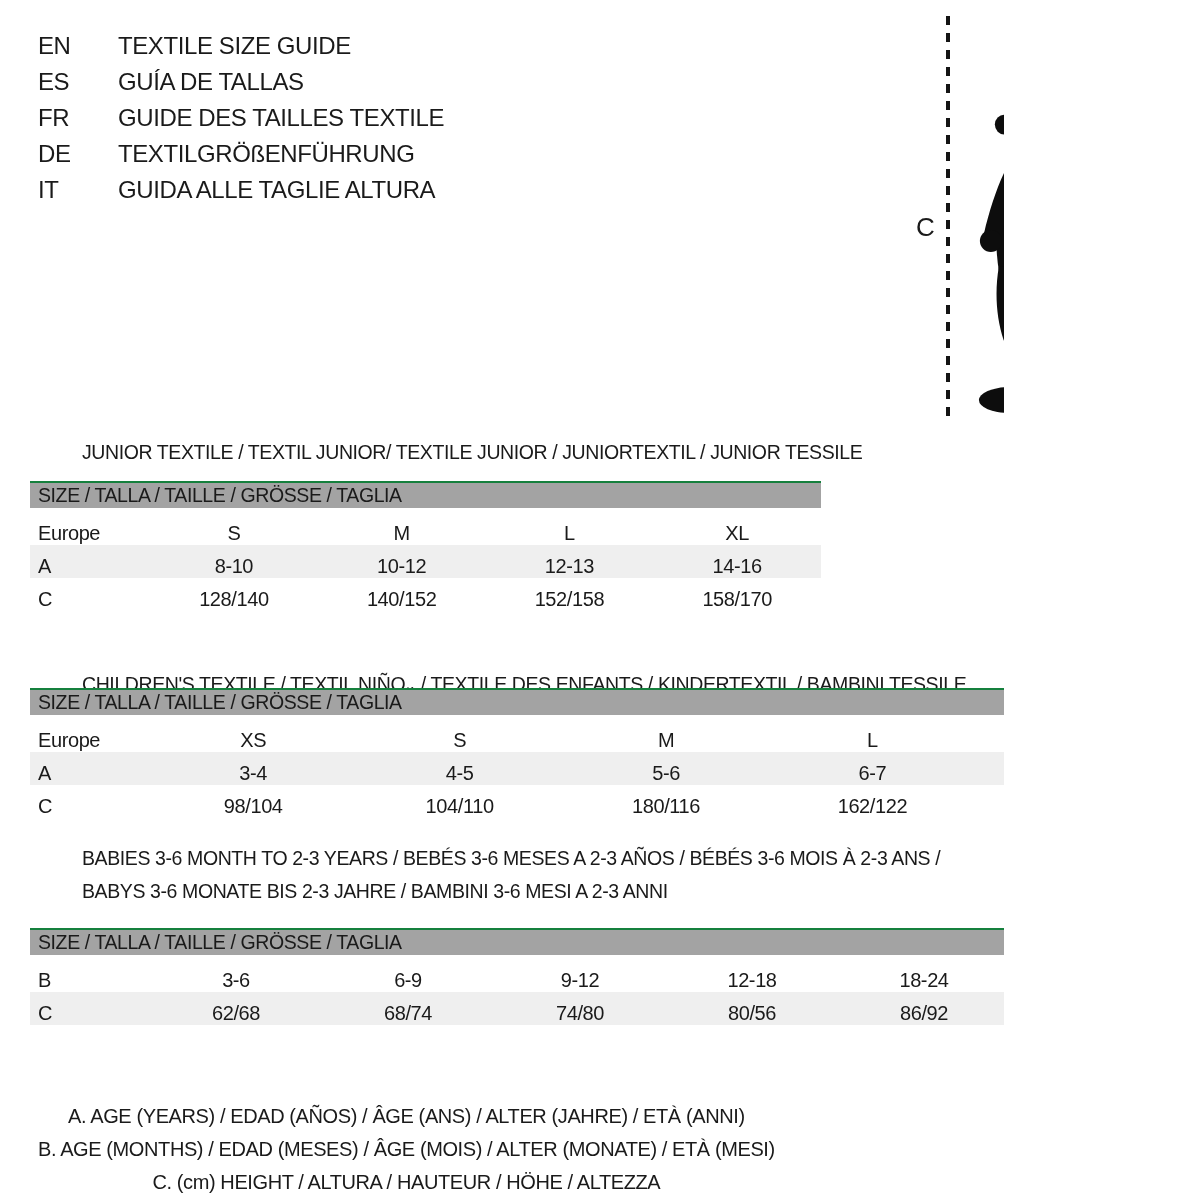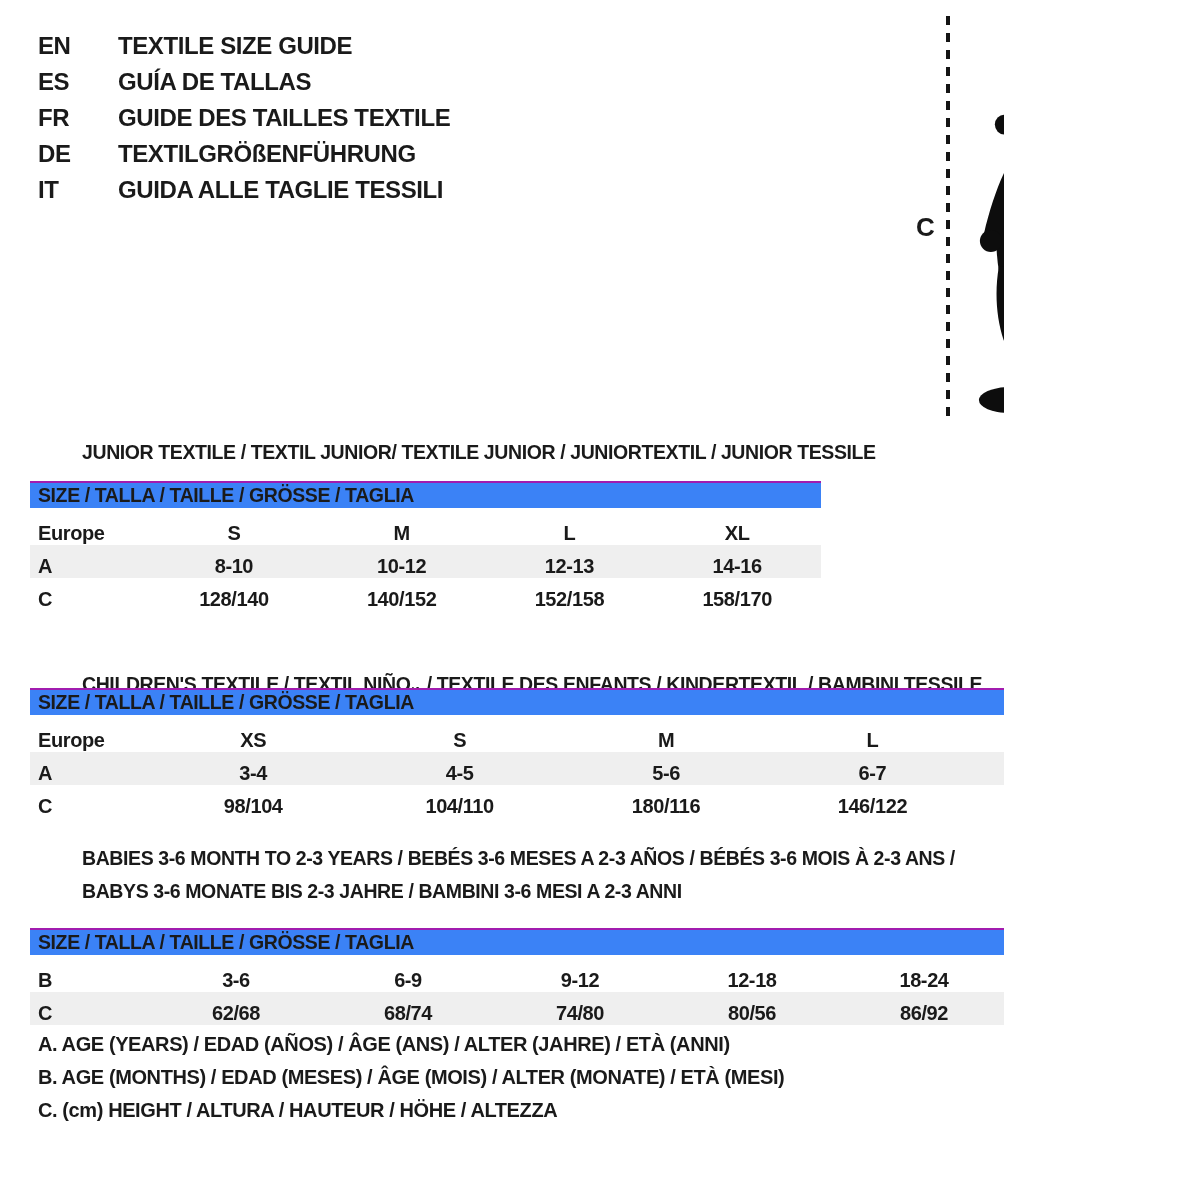--- a/index.html
+++ b/index.html
@@ -1,18 +1,18 @@
 <!DOCTYPE html>
 <html><head>
 <meta charset="utf-8">
 <style>
   html,body{margin:0;padding:0;background:#fff;}
   .page{
     position:relative;width:1004px;height:1200px;background:#ffffff;overflow:hidden;
-    font-family:"Liberation Sans", sans-serif;font-weight:bold;color:#1a1a1a;
+    font-family:"Liberation Sans", sans-serif;font-weight:normal;color:#1a1a1a;
     letter-spacing:-0.4px;font-stretch:condensed;
   }
   
   .lang-block{position:absolute;left:38px;top:28px;}
   .lang-row{display:flex;height:36px;align-items:center;font-size:24px;}
   .lang-code{width:80px;}
   
   .dash-line{position:absolute;left:946px;top:16px;width:4px;height:400px;
     background:repeating-linear-gradient(to bottom,#141414 0 9px,transparent 9px 17px);}
   .figure-c{position:absolute;left:916px;top:212px;font-size:26px;}
@@ -23,28 +23,28 @@
   .section-title.multi{line-height:33px;}
   .sub{font-size:12px;vertical-align:-5px;}
   #title-0{top:436px;}
   #title-1{top:668px;}
   #title-2{top:842px;}
   
   .table{position:absolute;left:30px;}
   #table-0{top:481px;width:791px;}
   #table-1{top:688px;width:1152px;}
   #table-2{top:928px;width:1152px;}
-  .size-head{height:27px;background:#3b82f6;border-top:2px solid #a21caf;display:flex;align-items:center;
+  .size-head{height:27px;background:#a3a3a3;border-top:2px solid #15803d;display:flex;align-items:center;
     padding-left:8px;font-size:19.5px;margin-bottom:4px;box-sizing:border-box;}
   .t-row{display:flex;align-items:flex-end;height:33px;font-size:20px;}
   .t-row.shaded{background:#efefef;}
   .row-label{width:120px;padding-left:8px;box-sizing:border-box;}
   .cell{flex:1;text-align:center;}
   
-  .legend{position:absolute;left:38px;top:1028px;}
+  .legend{position:absolute;left:38px;top:1100px;text-align:center;}
   .legend-line{height:33px;line-height:33px;font-size:20px;}
 </style>
 </head>
 <body>
 
 <div class="page">
 
   <div class="lang-block" id="lang-list">
       <div class="lang-row">
         <span class="lang-code">EN</span>
@@ -57,21 +57,21 @@
       <div class="lang-row">
         <span class="lang-code">FR</span>
         <span class="lang-title">GUIDE DES TAILLES TEXTILE</span>
       </div>
       <div class="lang-row">
         <span class="lang-code">DE</span>
         <span class="lang-title">TEXTILGRÖßENFÜHRUNG</span>
       </div>
       <div class="lang-row">
         <span class="lang-code">IT</span>
-        <span class="lang-title">GUIDA ALLE TAGLIE TESSILI</span>
+        <span class="lang-title">GUIDA ALLE TAGLIE ALTURA</span>
       </div>
     </div>
 
   <div class="dash-line"></div>
   <span class="figure-c">C</span>
 
   <svg class="baby-svg" width="178" height="368" viewBox="0 0 175 370" aria-hidden="true">
     <g fill="#0d0d0d">
       <ellipse cx="82" cy="52" rx="42" ry="50"></ellipse>
       <circle cx="38" cy="75" r="10"></circle>
@@ -143,21 +143,21 @@
           <span class="cell">4-5</span>
           <span class="cell">5-6</span>
           <span class="cell">6-7</span>
           <span class="cell">7-8</span>
         </div>
         <div class="t-row">
           <span class="row-label">C</span>
           <span class="cell">98/104</span>
           <span class="cell">104/110</span>
           <span class="cell">180/116</span>
-          <span class="cell">146/122</span>
+          <span class="cell">162/122</span>
           <span class="cell">122/128</span>
         </div>
       </div>
   </div>
 
   <div class="section-title multi" id="title-2">
       <div class="line"><span>BABIES 3-6 MONTH TO 2-3 YEARS / BEBÉS 3-6 MESES A 2-3 AÑOS / BÉBÉS 3-6 MOIS À 2-3 ANS /</span></div>
       <div class="line"><span>BABYS 3-6 MONATE BIS 2-3 JAHRE / BAMBINI 3-6 MESI A 2-3 ANNI</span></div>
     </div>
   <div class="table" id="table-2">

